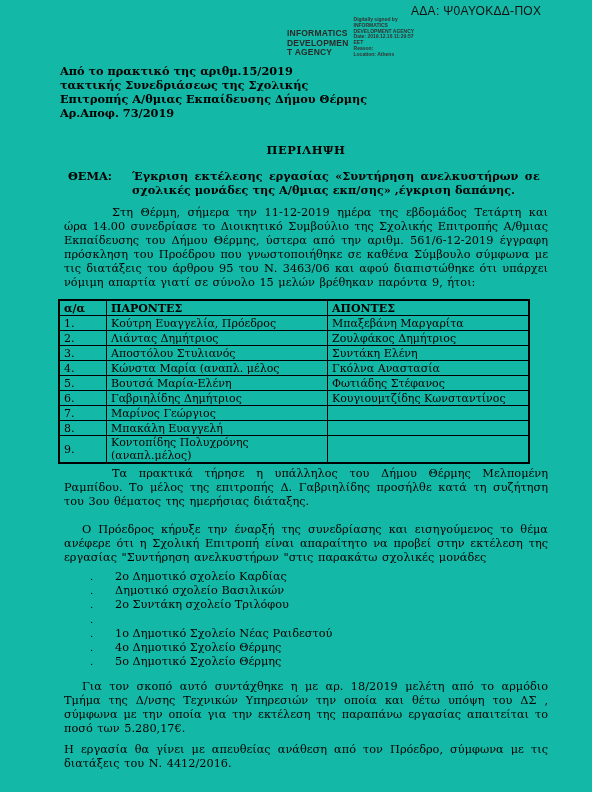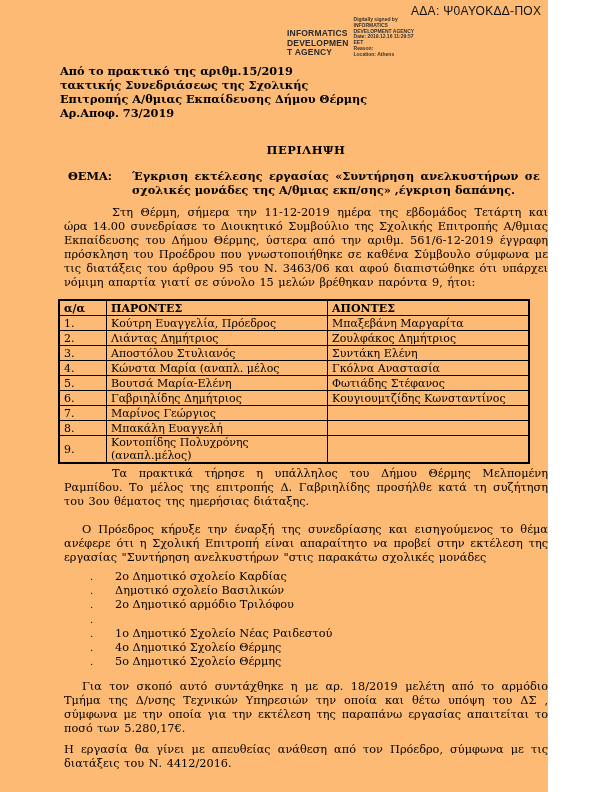--- a/index.html
+++ b/index.html
@@ -1,17 +1,17 @@
 <!DOCTYPE html>
 <html><head>
 <meta charset="utf-8">
 <style>
   html,body{margin:0;padding:0;background:#ffffff;}
   .page{
-    position:relative;width:548px;height:792px;background:#fdba74;color:#000;
+    position:relative;width:592px;height:792px;background:#14b8a6;color:#000;
     font-family:"DejaVu Serif","Liberation Serif",serif;overflow:hidden;
   }
   .ada{
     position:absolute;left:411px;top:4px;
     font-family:"Liberation Sans",sans-serif;font-size:12px;letter-spacing:0.3px;color:#111;
   }
   .sig{position:absolute;left:287px;top:16px;display:flex;gap:5px;color:#2a2a2a;align-items:flex-end;}
   .sig-agency{font-family:"Liberation Sans",sans-serif;font-size:8.5px;font-weight:bold;line-height:9.5px;letter-spacing:0.2px;}
   .sig-details{font-family:"Liberation Sans",sans-serif;font-size:5px;font-weight:bold;line-height:5.8px;padding-top:1px;color:#333;}
   .content{position:absolute;left:60px;top:64px;width:492px;font-size:11.3px;line-height:14px;}
@@ -151,21 +151,21 @@
         <li>
           <span class="bullet">.</span>
           <span>2ο Δημοτικό σχολείο Καρδίας</span>
         </li>
         <li>
           <span class="bullet">.</span>
           <span>Δημοτικό σχολείο Βασιλικών</span>
         </li>
         <li>
           <span class="bullet">.</span>
-          <span>2ο Δημοτικό αρμόδιο Τριλόφου</span>
+          <span>2ο Συντάκη σχολείο Τριλόφου</span>
         </li>
         <li>
           <span class="bullet">.</span>
         </li>
         <li>
           <span class="bullet">.</span>
           <span>1ο Δημοτικό Σχολείο Νέας Ραιδεστού</span>
         </li>
         <li>
           <span class="bullet">.</span>

